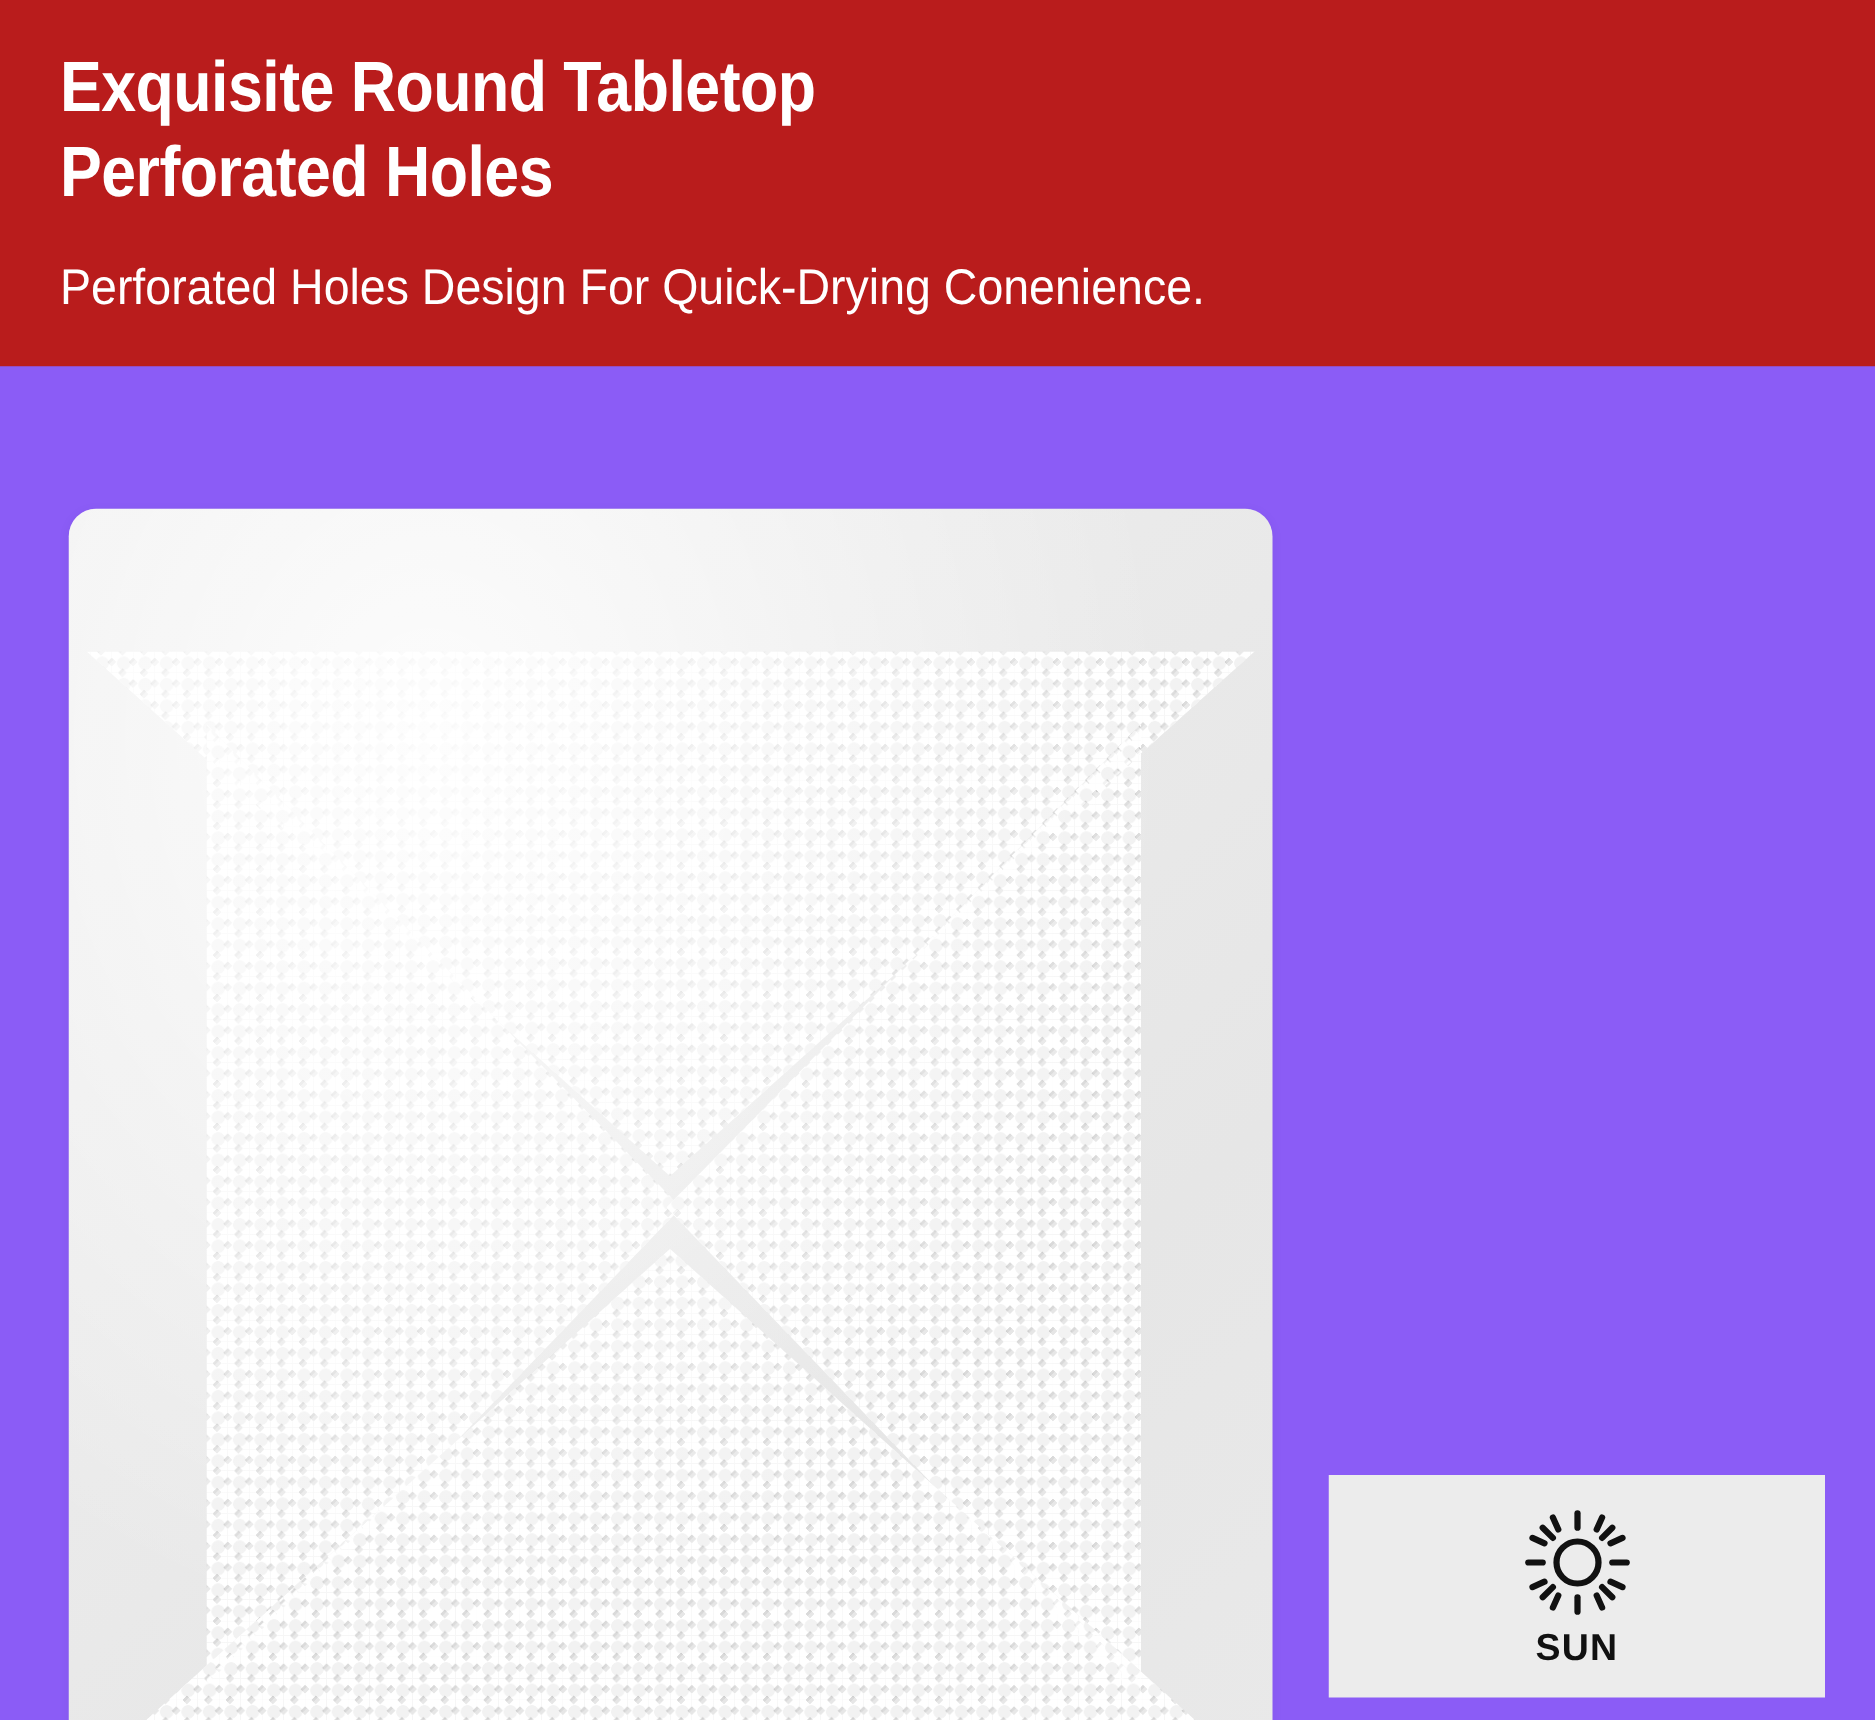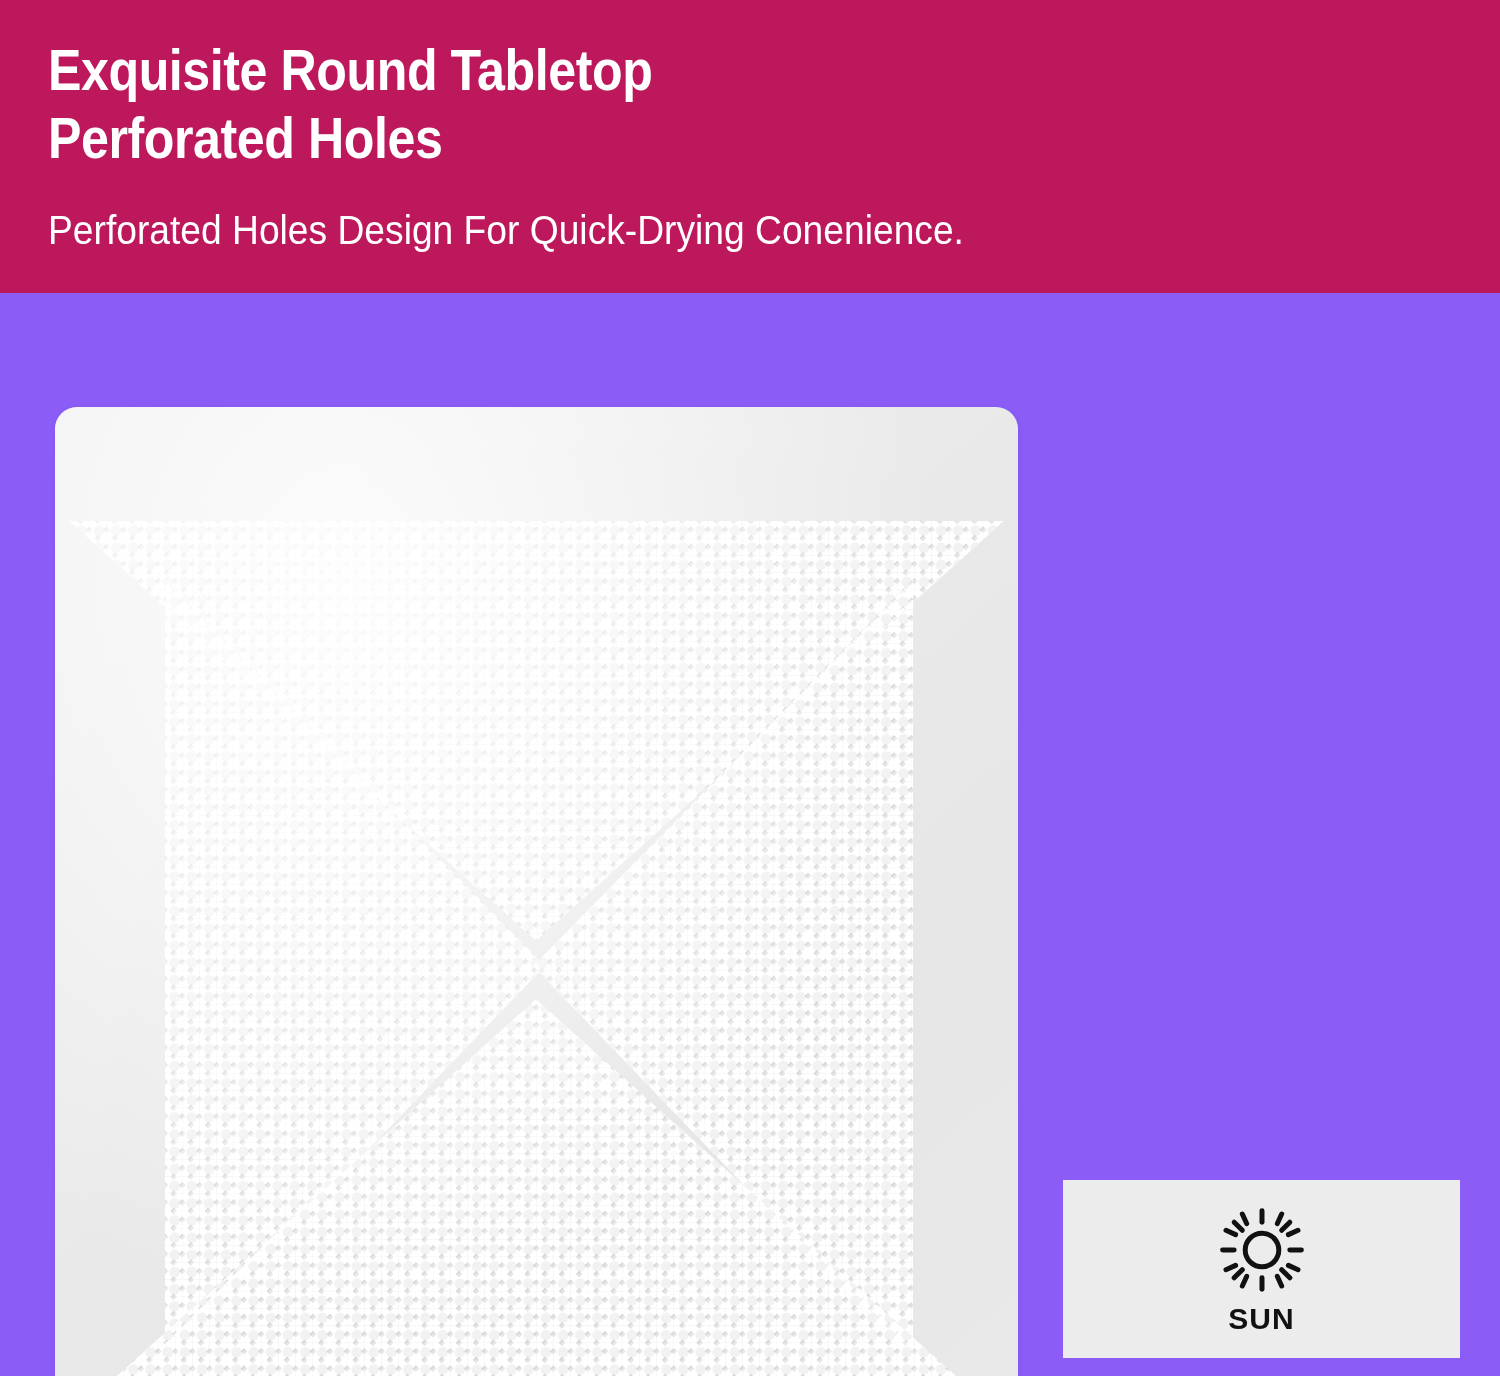--- a/index.html
+++ b/index.html
@@ -15,21 +15,21 @@
     font-family: "Liberation Sans", sans-serif;
   }
 
   
   #header-banner {
     position: absolute;
     left: 0;
     top: 0;
     width: 1500px;
     height: 305px;
-    background: #be185d;
+    background: #b91c1c;
     box-sizing: border-box;
   }
   #header-title {
     position: absolute;
     left: 48px;
     top: 36px;
     width: 1100px;
     color: #ffffff;
     font-family: "Liberation Sans Narrow", "Liberation Sans", sans-serif;
     font-size: 57px;

